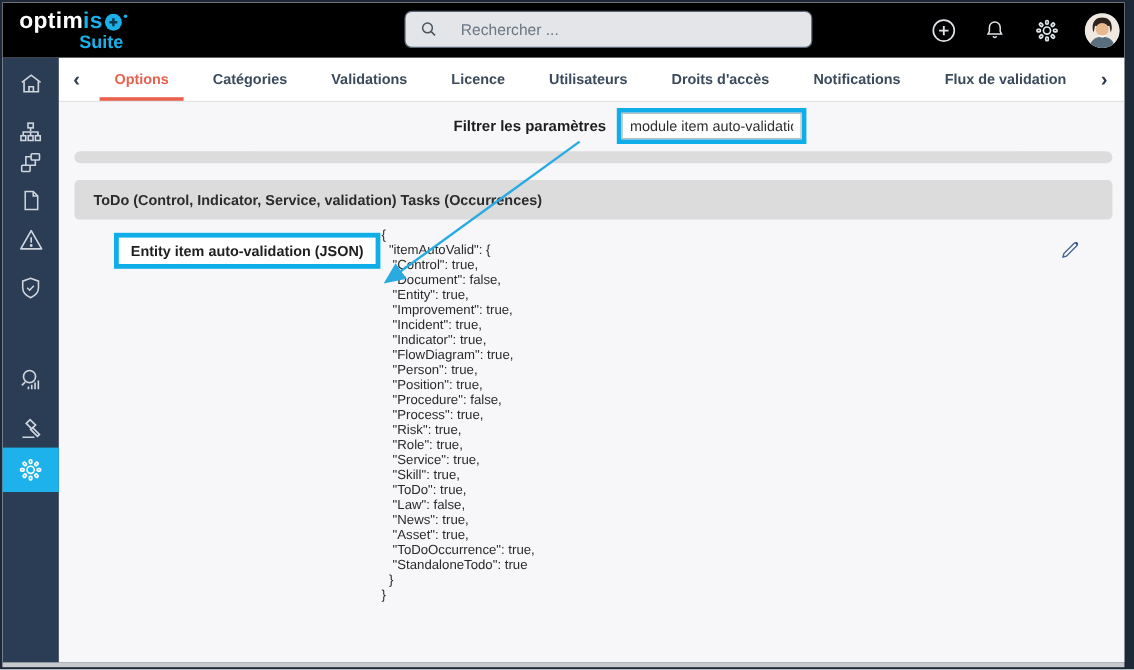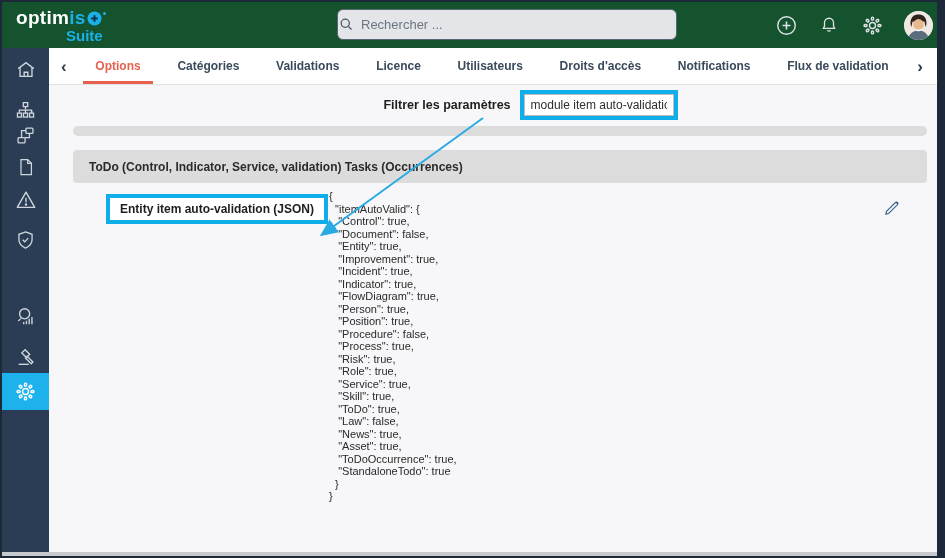--- a/index.html
+++ b/index.html
@@ -2,48 +2,48 @@
 <html><head>
 <meta charset="utf-8">
 <style>
   * { margin:0; padding:0; box-sizing:border-box; }
   html,body { width:945px; height:558px; font-family:"Liberation Sans", sans-serif; }
   .screen { position:relative; width:945px; height:558px; background:#1d2939; }
   .app { position:absolute; left:2px; top:2px; right:8px; bottom:6px; background:#f7f7f9; overflow:hidden; }
   .bottom-edge { position:absolute; left:2px; right:8px; bottom:2px; height:4px; background:#c7cacd; }
 
   
-  .hdr { position:absolute; left:0; top:0; right:0; height:46px; background:#14532d; z-index:4; }
+  .hdr { position:absolute; left:0; top:0; right:0; height:46px; background:#000000; z-index:4; }
   .logo { position:absolute; left:14px; top:6px; display:flex; flex-direction:column; align-items:flex-end; }
   .logo-row { display:flex; align-items:center; font-size:19px; font-weight:700; letter-spacing:.3px; line-height:20px; }
   .logo-prefix { color:#ffffff; }
   .logo-accent { color:#1ab1e8; }
   .logo-o { width:15px; height:15px; margin-left:1px; }
   .logo-tm { width:3px; height:3px; border-radius:50%; background:#1ab1e8; margin:-10px 0 0 1px; }
   .logo-suite { color:#1ab1e8; font-size:15px; font-weight:600; margin-top:-1px; margin-right:3px; }
-  .search { position:absolute; left:335px; top:7px; width:340px; height:31px; background:#e3e5e8; border:1px solid #5a6673; border-radius:6px; display:flex; align-items:center; padding-left:1px; gap:7px; }
+  .search { position:absolute; left:335px; top:7px; width:340px; height:31px; background:#e3e5e8; border:1px solid #5a6673; border-radius:6px; display:flex; align-items:center; padding-left:12px; gap:19px; }
   .search input { flex:1; border:none; outline:none; background:transparent; font-size:13px; color:#4a5560; font-family:"Liberation Sans", sans-serif; }
   .search input::placeholder { color:#6b7682; }
   .hdr-icons { position:absolute; right:4px; top:0; height:46px; display:flex; align-items:center; gap:21px; }
   .hdr-ic { width:22px; height:22px; display:flex; align-items:center; justify-content:center; cursor:pointer; }
   .avatar { width:29px; height:29px; border-radius:50%; overflow:hidden; background:#cfd6dd; }
 
   
   .sidebar { position:absolute; left:0; top:46px; bottom:0; width:47px; background:#2b3c55; z-index:3; }
   .side-item { position:absolute; left:0; width:47px; height:34px; display:flex; align-items:center; justify-content:center; color:#cfd6de; cursor:pointer; }
   .side-item.active { background:#1db2ec; color:#ffffff; height:37px; }
 
   
   .tabbar { position:absolute; left:47px; top:46px; right:0; height:37px; background:#ffffff; border-bottom:1px solid #e3e3e5; display:flex; align-items:center; justify-content:space-between; padding:0 10px 0 8px; z-index:2; }
   .tab { font-size:12px; font-weight:700; color:#3a4a5c; padding:11px 12px 8px 12px; cursor:pointer; border-bottom:3px solid transparent; white-space:nowrap; }
   .tab.active { color:#e8604e; border-bottom-color:#e8604e; }
   .tab-chevron { font-size:17px; font-weight:700; color:#2e3a47; cursor:pointer; padding:0 4px; line-height:1; }
 
   
-  .main { position:absolute; left:47px; top:83px; right:0; bottom:0; background:#f7f7f9;padding-left:11px; }
+  .main { position:absolute; left:47px; top:83px; right:0; bottom:0; background:#f7f7f9; }
   .filter-row { height:36px; margin-top:2px; display:flex; align-items:center; justify-content:center; transform:translateX(32px); }
   .filter-label { font-size:12.5px; font-weight:700; color:#1e1e1e; margin-right:9px; }
   .annot-box { border:4px solid #10aee9; background:#ffffff; }
   .filter-input input { width:150px; height:22px; border:1px solid #b9bdc1; padding:0 6px; font-size:12px; color:#2e2e2e; outline:none; font-family:"Liberation Sans", sans-serif; white-space:nowrap; }
   .bars { padding:0 10px 0 13px; }
   .bar { background:#dcdcdc; border-radius:4px; }
   .bar-partial { height:10px; margin-top:3px; border-radius:5px; }
   .bar-section { height:33px; margin-top:14px; display:flex; align-items:center; padding-left:16px; font-size:12px; font-weight:700; color:#2b2b2b; cursor:pointer; }
   .param-row { position:relative; margin-top:9px; height:330px; }
   .param-label { position:absolute; left:46px; top:2px; padding:4px 10px; font-size:12px; font-weight:700; color:#1e1e1e; white-space:nowrap; }

